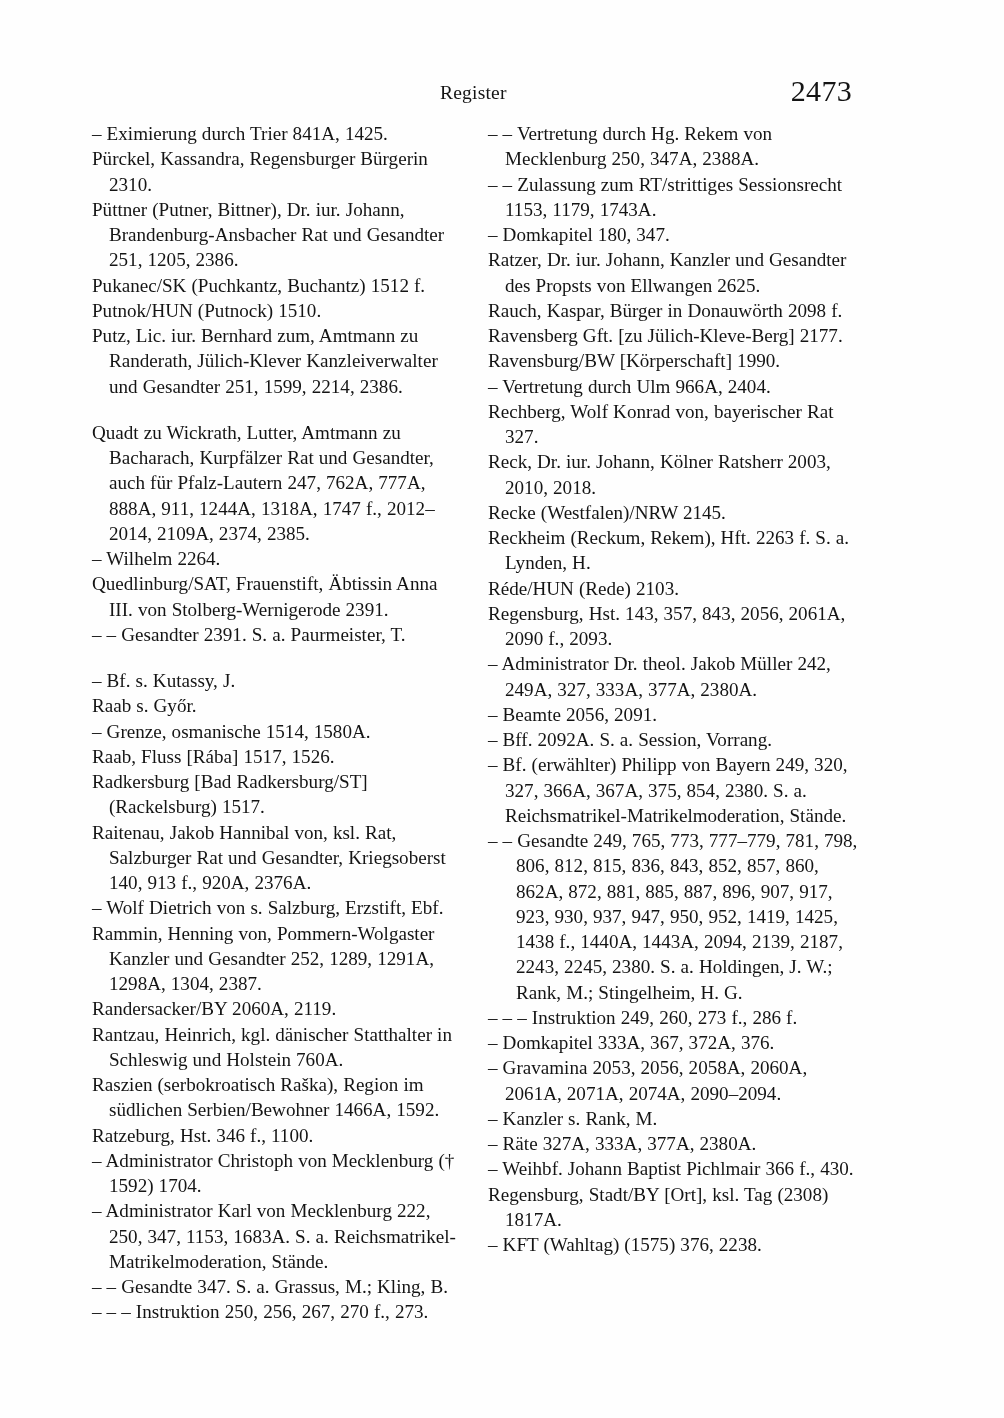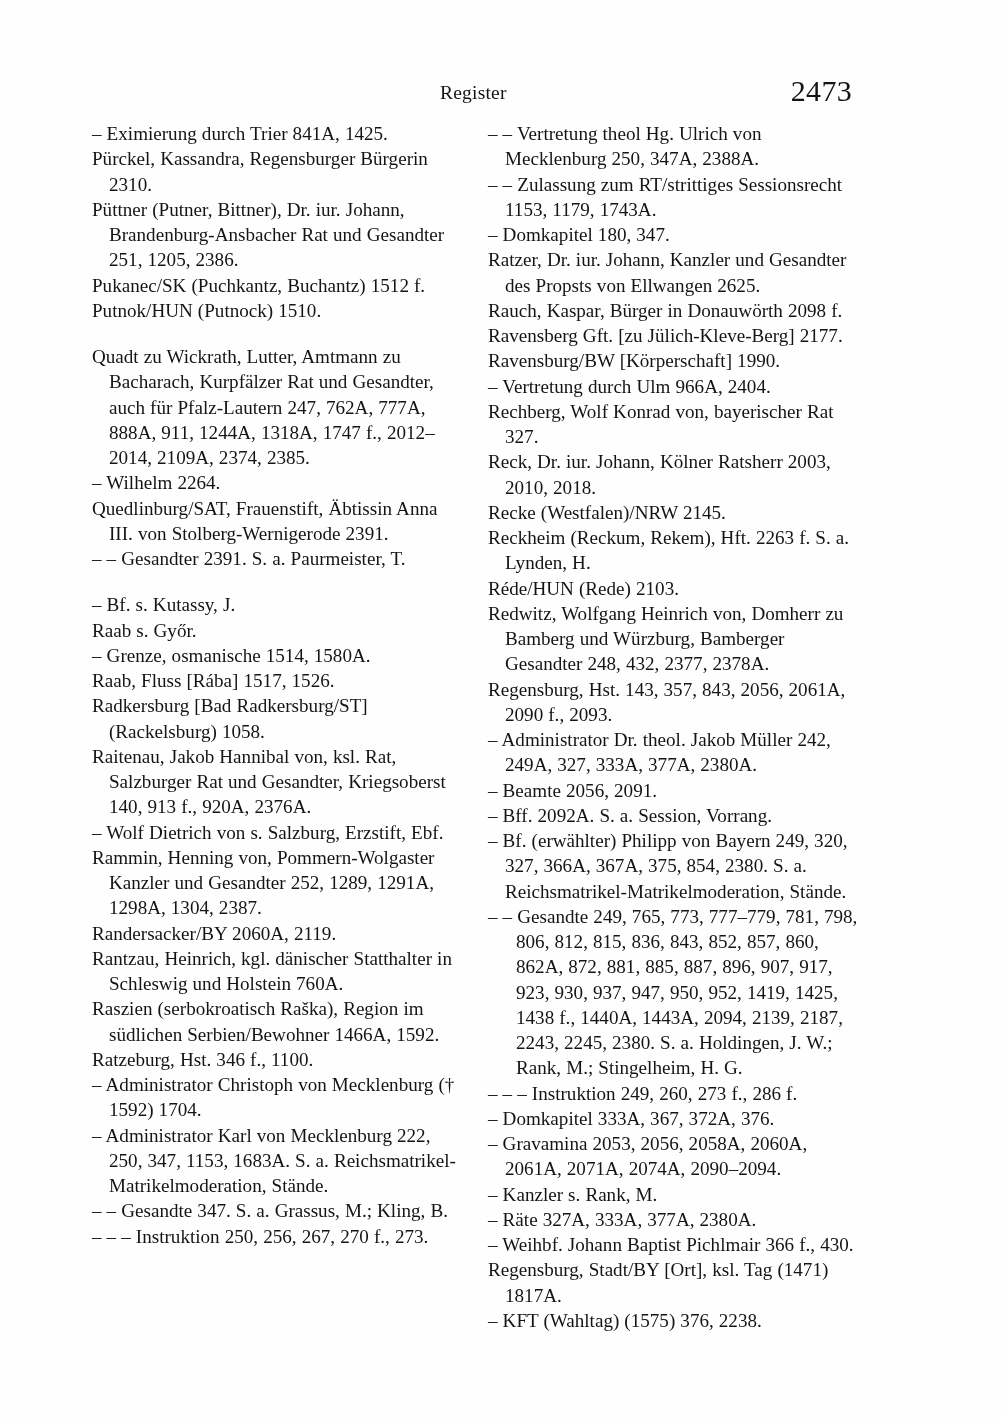--- a/index.html
+++ b/index.html
@@ -92,68 +92,68 @@
     <div class="rh-folio">2473</div>
   </div>
 
   <div class="columns" id="columns-root">
       <div class="col">
         <div class="entry lvl1">– Eximierung durch Trier  841A, 1425.</div>
         <div class="entry lvl1">Pürckel, Kassandra, Regensburger Bürgerin 2310.</div>
         <div class="entry lvl1">Püttner (Putner, Bittner), Dr. iur. Johann, Brandenburg-Ansbacher Rat und Gesandter 251, 1205, 2386.</div>
         <div class="entry lvl1">Pukanec/SK (Puchkantz, Buchantz)  1512 f.</div>
         <div class="entry lvl1">Putnok/HUN (Putnock)  1510.</div>
+        <div class="entry lvl1">Putz, Lic. iur. Bernhard zum, Amtmann zu Randerath, Jülich-Klever Kanzleiverwalter und Gesandter  251, 1599, 2214, 2386.</div>
         <div class="group-gap"></div>
         <div class="entry lvl1">Quadt zu Wickrath, Lutter, Amtmann zu Bacharach, Kurpfälzer Rat und Gesandter, auch für Pfalz-Lautern  247, 762A, 777A, 888A, 911, 1244A, 1318A, 1747 f., 2012–2014, 2109A, 2374, 2385.</div>
         <div class="entry lvl1">– Wilhelm  2264.</div>
         <div class="entry lvl1">Quedlinburg/SAT, Frauenstift, Äbtissin Anna III. von Stolberg-Wernigerode  2391.</div>
         <div class="entry lvl1">– – Gesandter  2391.  S. a. Paurmeister, T.</div>
         <div class="group-gap"></div>
         <div class="entry lvl1">– Bf.  s. Kutassy, J.</div>
         <div class="entry lvl1">Raab  s. Győr.</div>
         <div class="entry lvl1">– Grenze, osmanische  1514, 1580A.</div>
         <div class="entry lvl1">Raab, Fluss [Rába]  1517, 1526.</div>
-        <div class="entry lvl1">Radkersburg [Bad Radkersburg/ST] (Rackelsburg)  1058.</div>
+        <div class="entry lvl1">Radkersburg [Bad Radkersburg/ST] (Rackelsburg)  1517.</div>
         <div class="entry lvl1">Raitenau, Jakob Hannibal von, ksl. Rat, Salzburger Rat und Gesandter, Kriegsoberst 140, 913 f., 920A, 2376A.</div>
         <div class="entry lvl1">– Wolf Dietrich von  s. Salzburg, Erzstift, Ebf.</div>
         <div class="entry lvl1">Rammin, Henning von, Pommern-Wolgaster Kanzler und Gesandter  252, 1289, 1291A, 1298A, 1304, 2387.</div>
         <div class="entry lvl1">Randersacker/BY  2060A, 2119.</div>
         <div class="entry lvl1">Rantzau, Heinrich, kgl. dänischer Statthalter in Schleswig und Holstein  760A.</div>
         <div class="entry lvl1">Raszien (serbokroatisch Raška), Region im südlichen Serbien/Bewohner  1466A, 1592.</div>
         <div class="entry lvl1">Ratzeburg, Hst.  346 f., 1100.</div>
         <div class="entry lvl1">– Administrator Christoph von Mecklenburg († 1592)  1704.</div>
         <div class="entry lvl1">– Administrator Karl von Mecklenburg  222, 250, 347, 1153, 1683A.  S. a. Reichsmatrikel-Matrikelmoderation, Stände.</div>
         <div class="entry lvl2">– – Gesandte  347.  S. a. Grassus, M.; Kling, B.</div>
         <div class="entry lvl3">– – – Instruktion  250, 256, 267, 270 f., 273.</div>
       </div>
       <div class="col">
-        <div class="entry lvl1">– – Vertretung theol Hg. Ulrich von Mecklenburg  250, 347A, 2388A.</div>
+        <div class="entry lvl1">– – Vertretung durch Hg. Rekem von Mecklenburg  250, 347A, 2388A.</div>
         <div class="entry lvl1">– – Zulassung zum RT/strittiges Sessionsrecht 1153, 1179, 1743A.</div>
         <div class="entry lvl1">– Domkapitel  180, 347.</div>
         <div class="entry lvl1">Ratzer, Dr. iur. Johann, Kanzler und Gesandter des Propsts von Ellwangen  2625.</div>
         <div class="entry lvl1">Rauch, Kaspar, Bürger in Donauwörth 2098 f.</div>
         <div class="entry lvl1">Ravensberg Gft. [zu Jülich-Kleve-Berg] 2177.</div>
         <div class="entry lvl1">Ravensburg/BW [Körperschaft]  1990.</div>
         <div class="entry lvl1">– Vertretung durch Ulm  966A, 2404.</div>
         <div class="entry lvl1">Rechberg, Wolf Konrad von, bayerischer Rat 327.</div>
         <div class="entry lvl1">Reck, Dr. iur. Johann, Kölner Ratsherr  2003, 2010, 2018.</div>
         <div class="entry lvl1">Recke (Westfalen)/NRW  2145.</div>
         <div class="entry lvl1">Reckheim (Reckum, Rekem), Hft.  2263 f. S. a. Lynden, H.</div>
         <div class="entry lvl1">Réde/HUN (Rede)  2103.</div>
-        <div class="entry lvl1">Redwitz, Wolfgang Heinrich von, Domherr zu Bamberg und Würzburg, Bamberger Gesandter  248, 432, 2377, 2378A.</div>
         <div class="entry lvl1">Regensburg, Hst.  143, 357, 843, 2056, 2061A, 2090 f., 2093.</div>
         <div class="entry lvl1">– Administrator Dr. theol. Jakob Müller  242, 249A, 327, 333A, 377A, 2380A.</div>
         <div class="entry lvl1">– Beamte  2056, 2091.</div>
         <div class="entry lvl1">– Bff.  2092A.  S. a. Session, Vorrang.</div>
         <div class="entry lvl1">– Bf. (erwählter) Philipp von Bayern  249, 320, 327, 366A, 367A, 375, 854, 2380. S. a. Reichsmatrikel-Matrikelmoderation, Stände.</div>
         <div class="entry lvl2">– – Gesandte  249, 765, 773, 777–779, 781, 798, 806, 812, 815, 836, 843, 852, 857, 860, 862A, 872, 881, 885, 887, 896, 907, 917, 923, 930, 937, 947, 950, 952, 1419, 1425, 1438 f., 1440A, 1443A, 2094, 2139, 2187, 2243, 2245, 2380.  S. a. Holdingen, J. W.; Rank, M.; Stingelheim, H. G.</div>
         <div class="entry lvl3">– – – Instruktion  249, 260, 273 f., 286 f.</div>
         <div class="entry lvl1">– Domkapitel  333A, 367, 372A, 376.</div>
         <div class="entry lvl1">– Gravamina  2053, 2056, 2058A, 2060A, 2061A, 2071A, 2074A, 2090–2094.</div>
         <div class="entry lvl1">– Kanzler  s. Rank, M.</div>
         <div class="entry lvl1">– Räte  327A, 333A, 377A, 2380A.</div>
         <div class="entry lvl1">– Weihbf. Johann Baptist Pichlmair  366 f., 430.</div>
-        <div class="entry lvl1">Regensburg, Stadt/BY [Ort], ksl. Tag (1471) 1817A.</div>
+        <div class="entry lvl1">Regensburg, Stadt/BY [Ort], ksl. Tag (2308) 1817A.</div>
         <div class="entry lvl1">– KFT (Wahltag) (1575)  376, 2238.</div>
       </div>
     </div>
 
 </div>
 
 </body></html>

